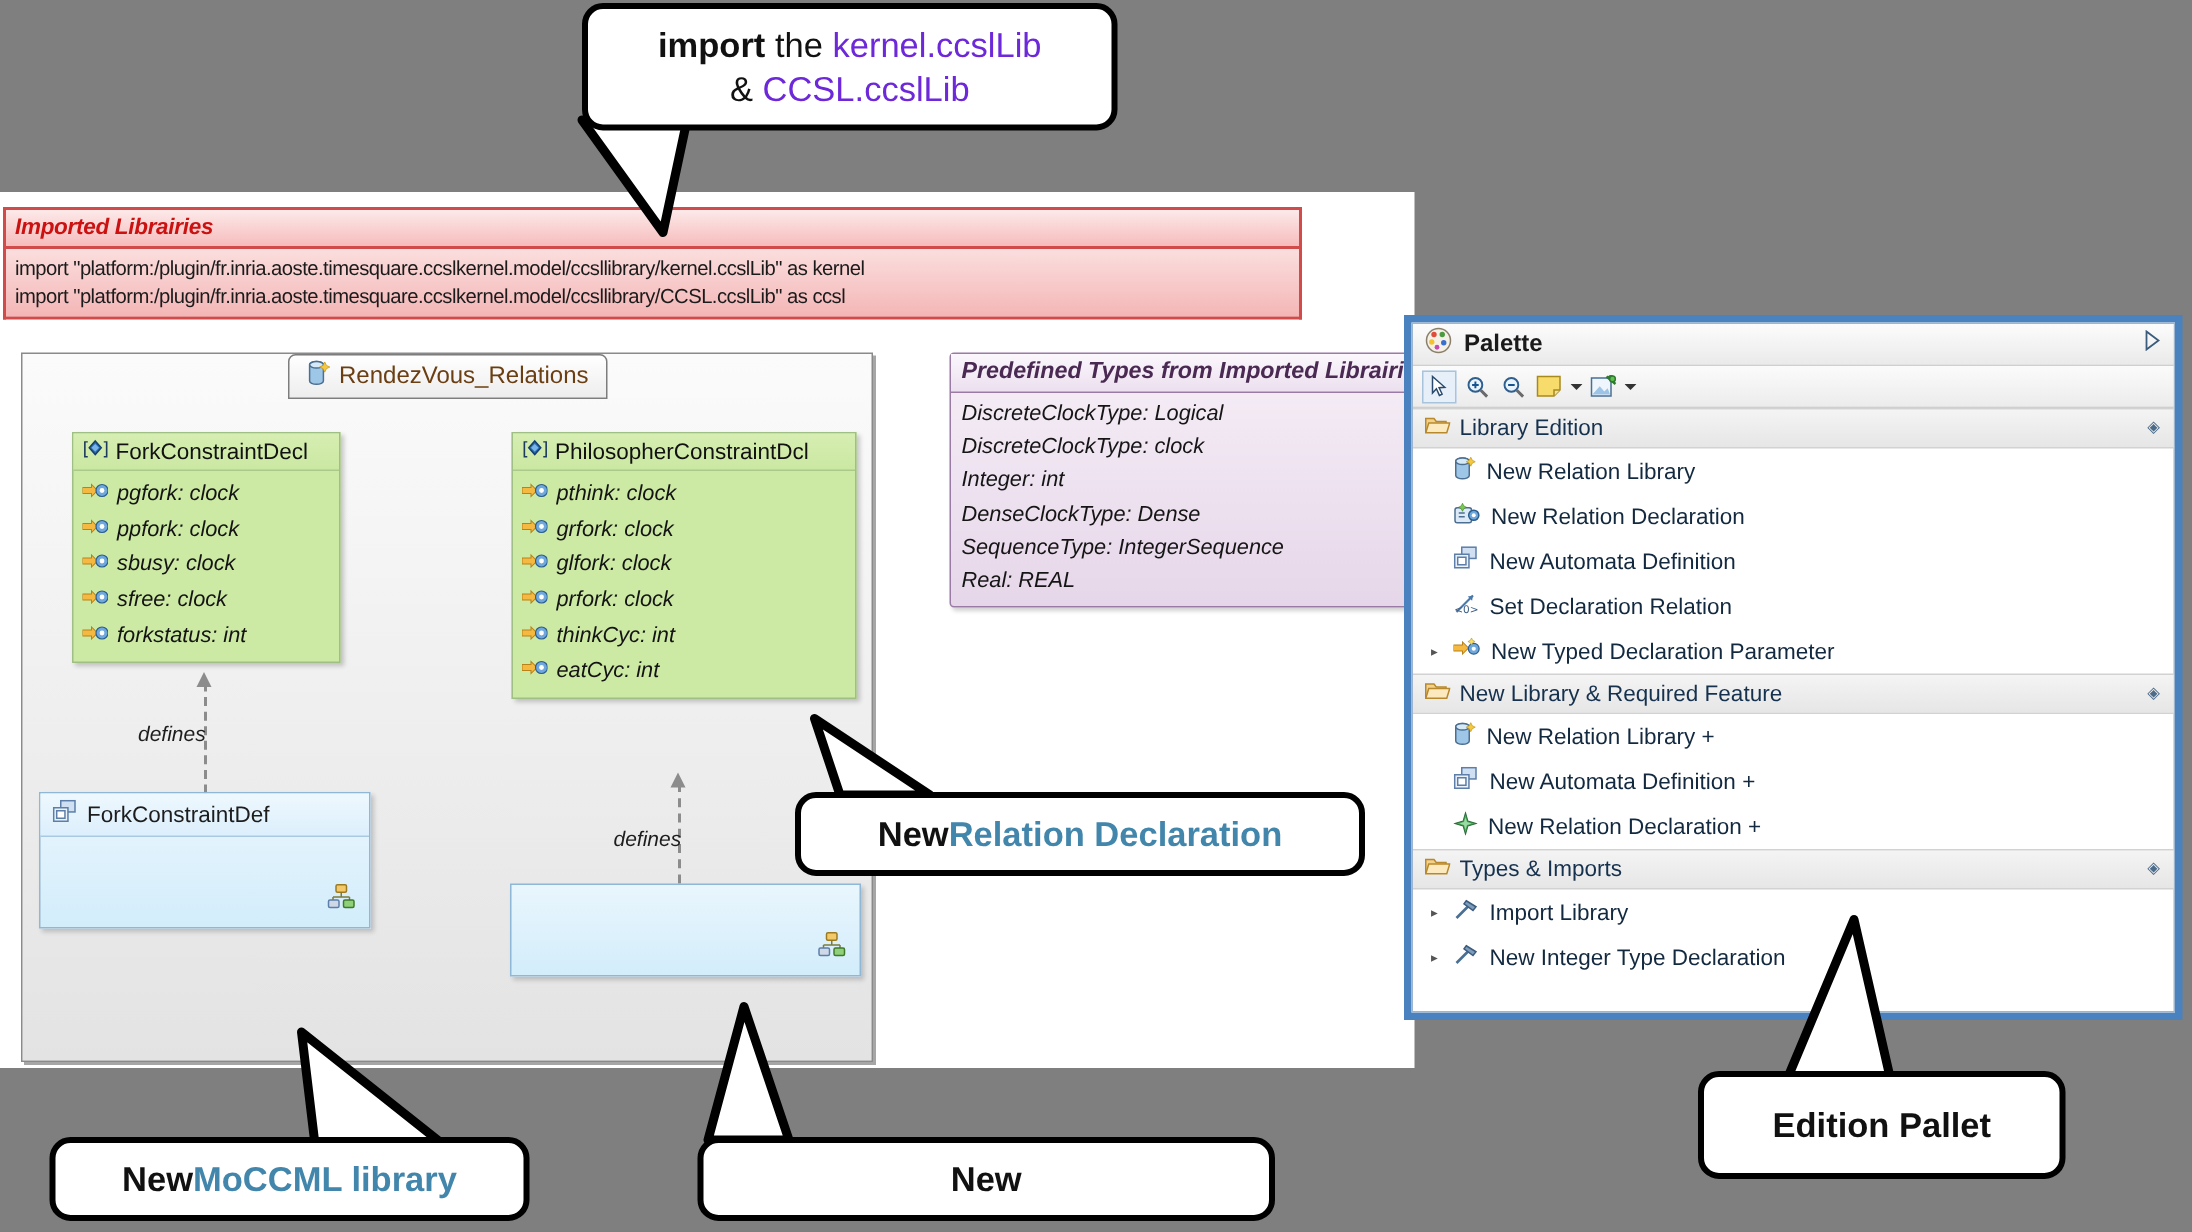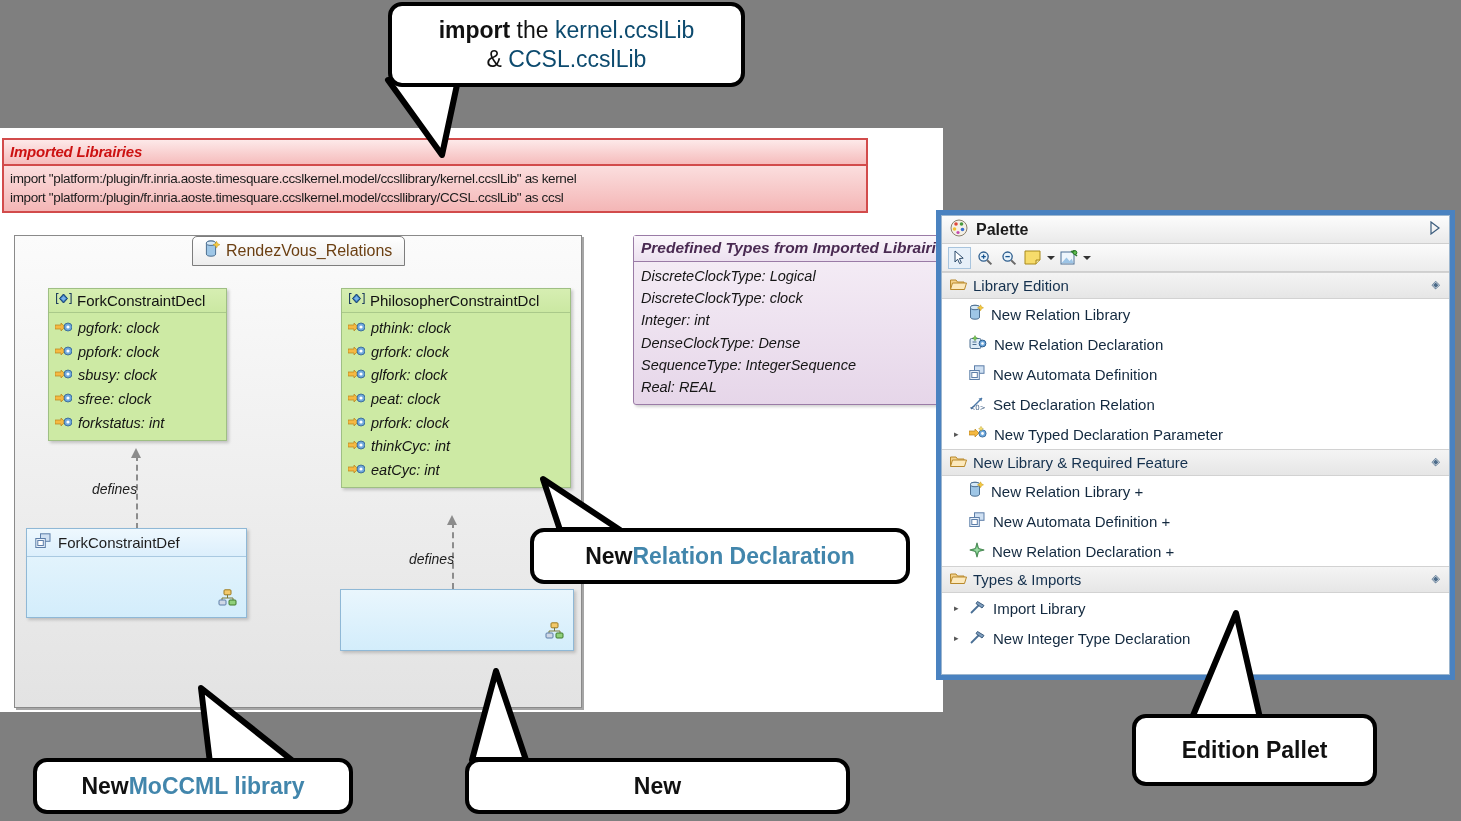--- a/index.html
+++ b/index.html
@@ -118,21 +118,21 @@
   .pal-item .noarrow{width:8px;}
 
   
   .callout{
     position:absolute;background:#ffffff;border:4px solid #000000;border-radius:14px;
     display:flex;align-items:center;justify-content:center;
     font-size:23px;font-weight:bold;color:#111;box-sizing:border-box;
     white-space:nowrap;padding:0 20px;
   }
   .callout .accent{color:#4286ac;}
-  .callout .orange{color:#0c4a6e;font-weight:normal;}
+  .callout .orange{color:#6d28d9;font-weight:normal;}
   .callout .plain{font-weight:normal;}
 
   svg.pointer{position:absolute;overflow:visible;}
 
   
   .ic{display:inline-block;flex:0 0 auto;}
 </style>
 </head>
 <body>
 
@@ -262,28 +262,20 @@
             <circle cx="13" cy="6" r="1.6" fill="#fff"></circle>
           </svg></span>
         <span>glfork: clock</span>
       </div>
     <div class="attr">
         <span class="ic"><svg width="17" height="12" viewBox="0 0 17 12">
             <path d="M0 4 h6 V2 l4 4 -4 4 V8 H0z" fill="#f5b942" stroke="#b8821a" stroke-width=".7"></path>
             <circle cx="13" cy="6" r="4" fill="#6fa8dc" stroke="#2c5e8f" stroke-width=".8"></circle>
             <circle cx="13" cy="6" r="1.6" fill="#fff"></circle>
           </svg></span>
-        <span>peat: clock</span>
-      </div>
-    <div class="attr">
-        <span class="ic"><svg width="17" height="12" viewBox="0 0 17 12">
-            <path d="M0 4 h6 V2 l4 4 -4 4 V8 H0z" fill="#f5b942" stroke="#b8821a" stroke-width=".7"></path>
-            <circle cx="13" cy="6" r="4" fill="#6fa8dc" stroke="#2c5e8f" stroke-width=".8"></circle>
-            <circle cx="13" cy="6" r="1.6" fill="#fff"></circle>
-          </svg></span>
         <span>prfork: clock</span>
       </div>
     <div class="attr">
         <span class="ic"><svg width="17" height="12" viewBox="0 0 17 12">
             <path d="M0 4 h6 V2 l4 4 -4 4 V8 H0z" fill="#f5b942" stroke="#b8821a" stroke-width=".7"></path>
             <circle cx="13" cy="6" r="4" fill="#6fa8dc" stroke="#2c5e8f" stroke-width=".8"></circle>
             <circle cx="13" cy="6" r="1.6" fill="#fff"></circle>
           </svg></span>
         <span>thinkCyc: int</span>
       </div>

